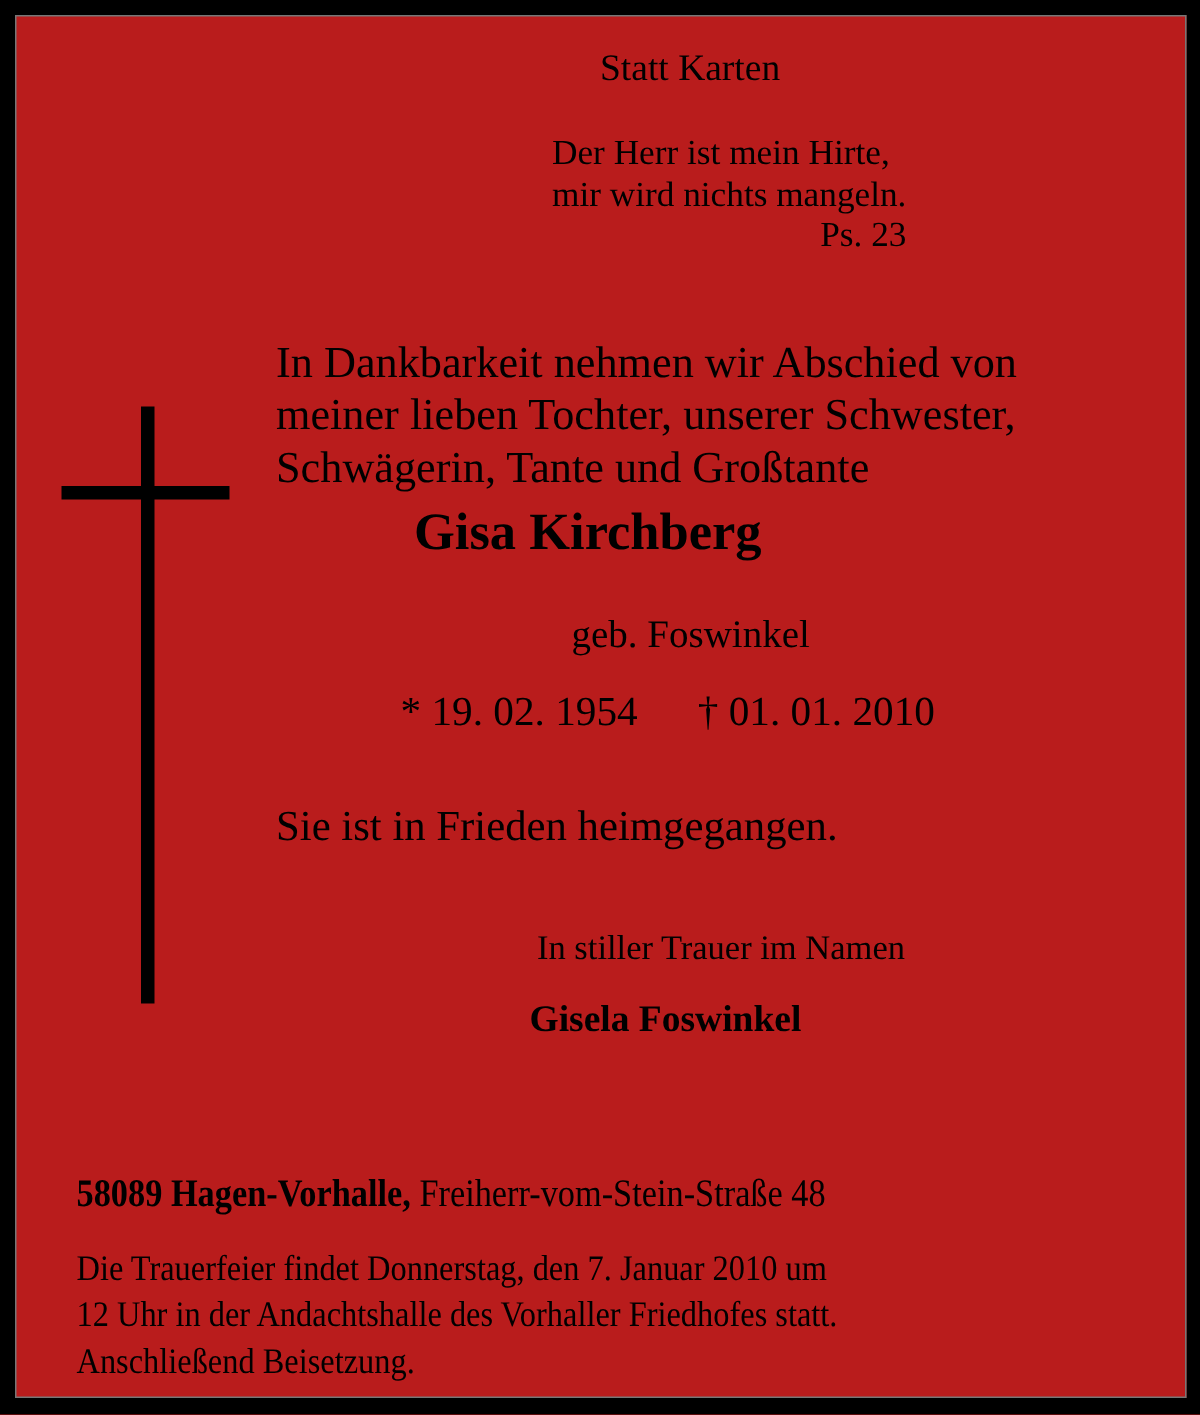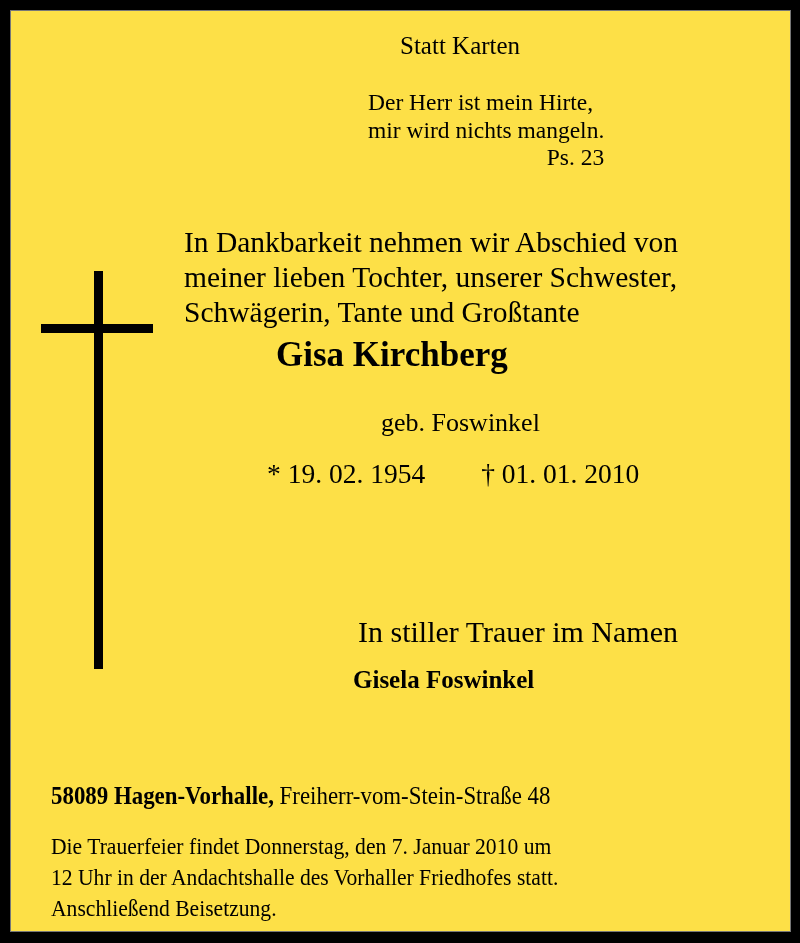--- a/index.html
+++ b/index.html
@@ -2,37 +2,37 @@
 <html><head>
 <meta charset="utf-8">
 <style>
   html, body { margin: 0; padding: 0; }
   body {
     width: 800px; height: 943px; background: #000; position: relative; overflow: hidden;
     font-family: "Liberation Serif", "DejaVu Serif", serif; color: #000;
   }
   .page {
     position: absolute; left: 10px; top: 10px; width: 781px; height: 922px;
-    background: #fde047; border: 1px solid #777; box-sizing: border-box;
+    background: #b91c1c; border: 1px solid #777; box-sizing: border-box;
   }
   .t { position: absolute; white-space: nowrap; line-height: 1; margin: 0; }
   .cross-v { position: absolute; left: 83px; top: 260px; width: 9px; height: 398px; background: #000; }
   .cross-h { position: absolute; left: 30px; top: 313px; width: 112px; height: 9px; background: #000; }
 
   .statt { left: 389px; top: 22px; font-size: 25px; }
   .psalm { left: 357px; top: 78px; font-size: 23.5px; line-height: 27.5px; text-align: right; }
   .psalm div { white-space: nowrap; }
   .dank { left: 173px; top: 193px; font-size: 29.5px; line-height: 35px; margin-top: 21px; }
   .dank div { white-space: nowrap; }
   .name { left: 265px; top: 326px; font-size: 35px; font-weight: bold; }
   .geb { left: 370px; top: 399px; font-size: 26px; }
   .dates { left: 256px; top: 449px; font-size: 27.5px; }
-  .dates .d2 { margin-left: 56px; }
+  .dates .d2 { margin-left: 40px; }
   .frieden { left: 173px; top: 527px; font-size: 28.5px; }
-  .trauer { left: 347px; top: 604px; font-size: 30px; line-height: 34px; }
+  .trauer { left: 347px; top: 604px; font-size: 23px; line-height: 34px; }
   .trauer div { white-space: nowrap; }
   .sign { left: 342px; top: 656px; font-size: 25px; font-weight: bold; }
   .addr { left: 40px; top: 772px; font-size: 26px; transform: scaleX(0.88); transform-origin: left top; }
   .addr b { font-weight: bold; }
   .info { left: 40px; top: 820px; font-size: 24px; line-height: 31px; transform: scaleX(0.9); transform-origin: left top; }
   .info div { white-space: nowrap; }
 </style>
 </head>
 <body>
 
@@ -54,20 +54,21 @@
     <div>Schwägerin, Tante und Großtante</div>
   </div>
 
   <p class="t name">Gisa Kirchberg</p>
   <p class="t geb">geb. Foswinkel</p>
 
   <p class="t dates">
     <span>* 19. 02. 1954</span><span class="d2">† 01. 01. 2010</span>
   </p>
 
+  <p class="t frieden">Sie ist in Frieden heimgegangen.</p>
 
   <div class="t trauer">
     <div>In stiller Trauer im Namen</div>
   </div>
 
   <p class="t sign">Gisela Foswinkel</p>
 
   <p class="t addr">
     <b>58089 Hagen-Vorhalle,</b>
     <span>Freiherr-vom-Stein-Straße 48</span>

